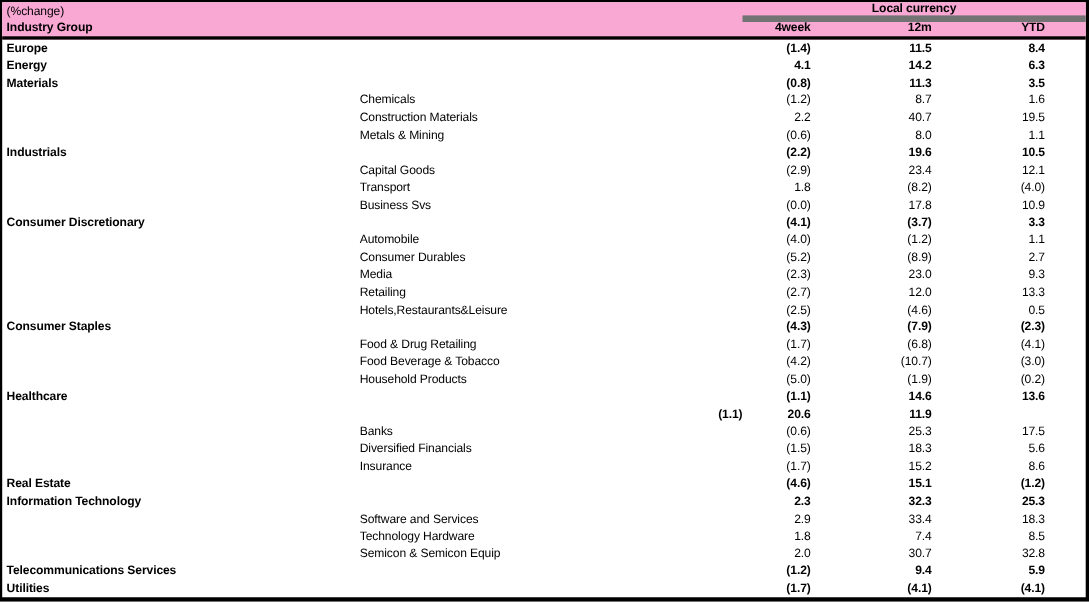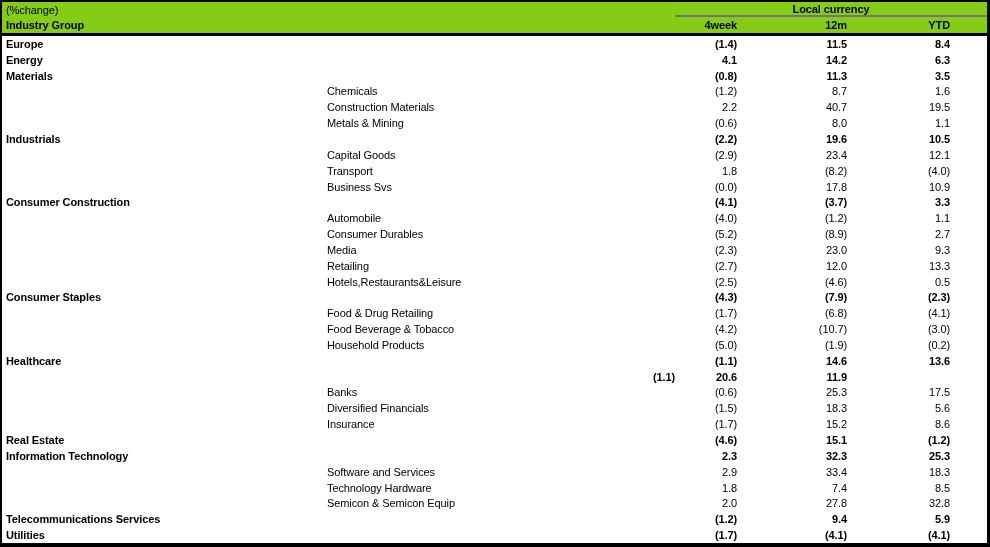--- a/index.html
+++ b/index.html
@@ -16,42 +16,42 @@
     height: 547px;
     border-top: 2px solid #000;
     border-left: 2px solid #000;
     border-right: 3px solid #000;
     border-bottom: 4px solid #000;
     background: #ffffff;
     display: flex;
     flex-direction: column;
   }
   .thead {
-    background: #84cc16;
+    background: #f9a8d4;
     border-bottom: 3px solid #000;
     flex: 0 0 auto;
   }
   .hrow, .row {
     display: grid;
     grid-template-columns: 325px 348px 62px 110px 103px 1fr;
     align-items: center;
   }
   .hrow1 { height: 15px; }
   .hrow2 { height: 16px; }
   .cell.group { padding-left: 4px; }
   .cell.num { text-align: right; }
   .bold-text { font-weight: bold; }
   .currency-span {
     grid-column: 3 / 7;
     height: 100%;
     display: flex;
     align-items: center;
     justify-content: center;
     font-weight: bold;
-    border-bottom: 2px solid #737373;
+    border-bottom: 6px solid #737373;
   }
   .tbody {
     flex: 1 1 auto;
     display: flex;
     flex-direction: column;
   }
   .row { flex: 1; }
   .row .cell.group { font-weight: bold; }
   .row.bold .cell.num { font-weight: bold; text-align: right; }
 </style>
@@ -159,21 +159,21 @@
   <div class="row">
     <div class="cell group"></div>
     <div class="cell sub">Business Svs</div>
     <div class="cell num">(0.0)</div>
     <div class="cell num">17.8</div>
     <div class="cell num">10.9</div>
     <div class="cell"></div>
   </div>
 
   <div class="row bold">
-    <div class="cell group">Consumer Construction</div>
+    <div class="cell group">Consumer Discretionary</div>
     <div class="cell sub"></div>
     <div class="cell num">(4.1)</div>
     <div class="cell num">(3.7)</div>
     <div class="cell num">3.3</div>
     <div class="cell"></div>
   </div>
 
   <div class="row">
     <div class="cell group"></div>
     <div class="cell sub">Automobile</div>
@@ -332,21 +332,21 @@
     <div class="cell num">1.8</div>
     <div class="cell num">7.4</div>
     <div class="cell num">8.5</div>
     <div class="cell"></div>
   </div>
 
   <div class="row">
     <div class="cell group"></div>
     <div class="cell sub">Semicon &amp; Semicon Equip</div>
     <div class="cell num">2.0</div>
-    <div class="cell num">27.8</div>
+    <div class="cell num">30.7</div>
     <div class="cell num">32.8</div>
     <div class="cell"></div>
   </div>
 
   <div class="row bold">
     <div class="cell group">Telecommunications Services</div>
     <div class="cell sub"></div>
     <div class="cell num">(1.2)</div>
     <div class="cell num">9.4</div>
     <div class="cell num">5.9</div>

